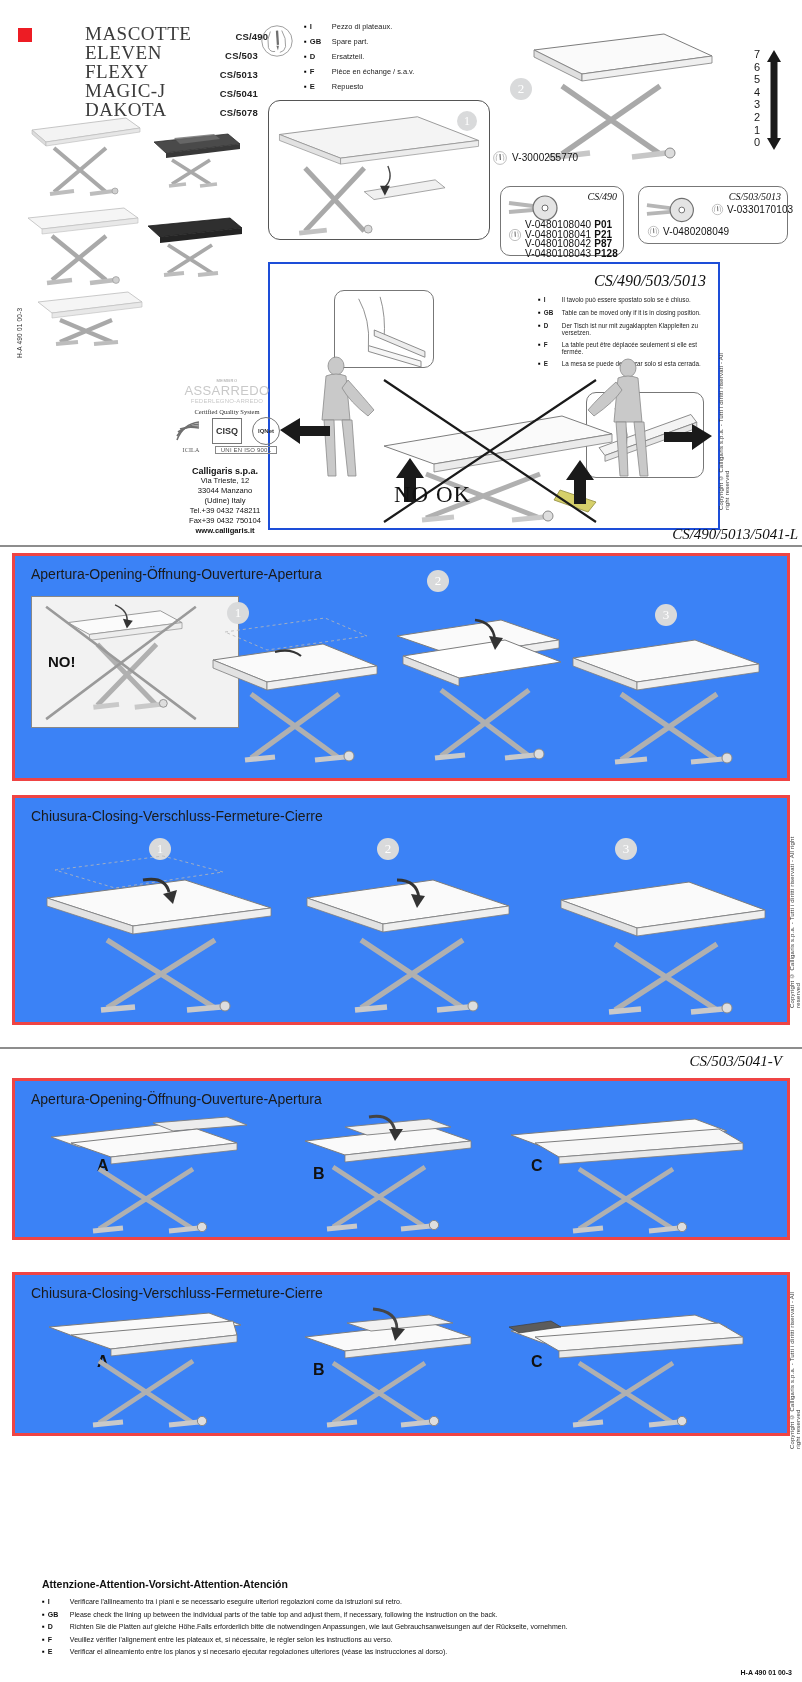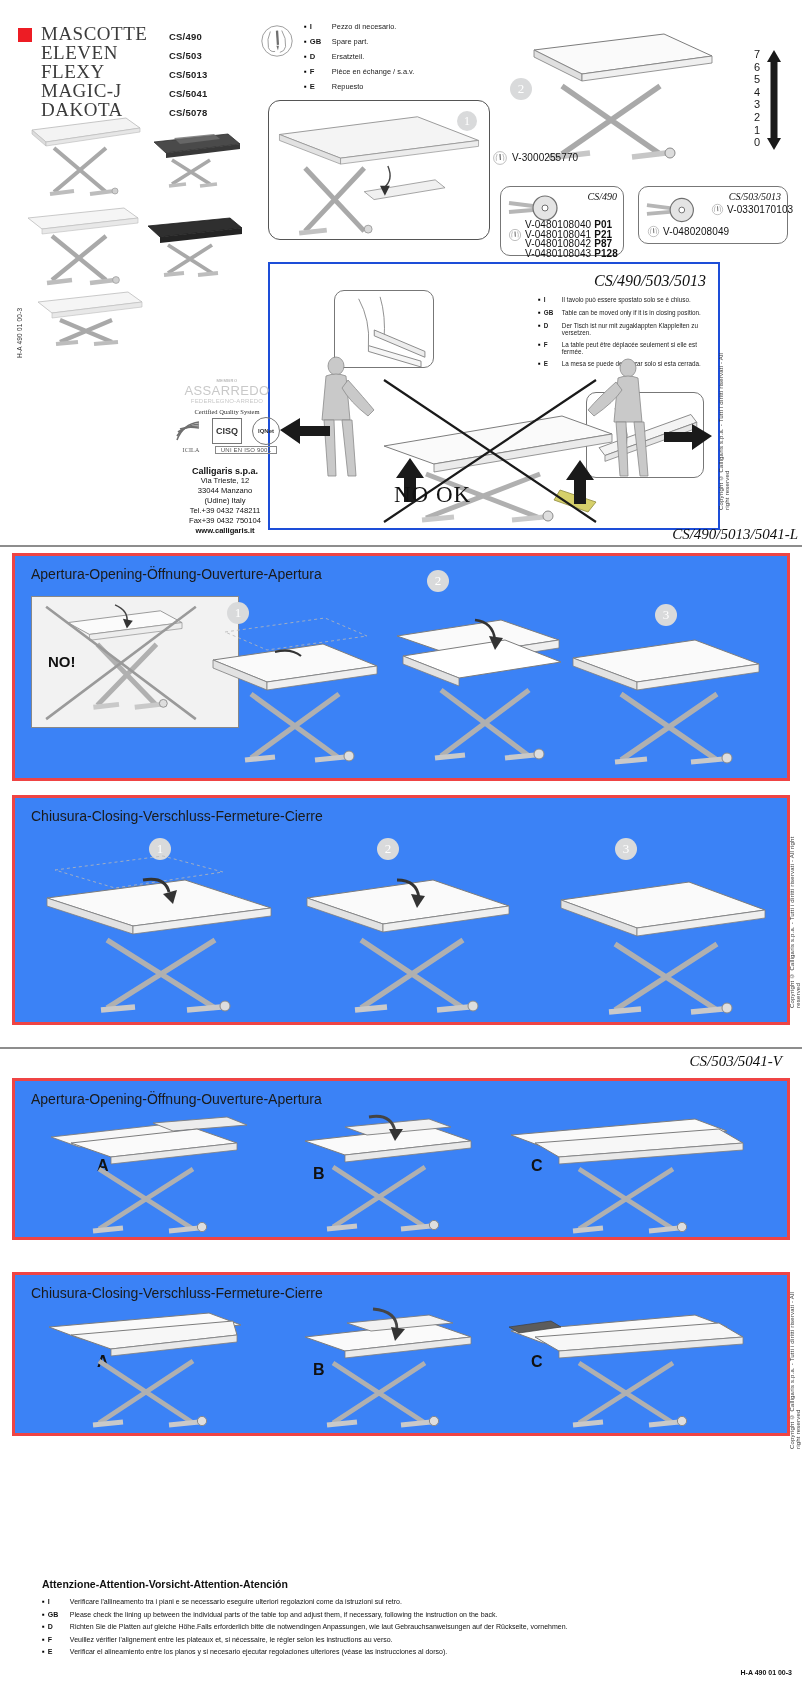--- a/index.html
+++ b/index.html
@@ -12,21 +12,21 @@
     position: relative;
     overflow: hidden;
   }
   .page { position: relative; width: 802px; height: 1682px; }
 
   
   .abs { position: absolute; }
 
   
   #model-block { left: 18px; top: 24px; width: 240px; }
-  .model-row { display: flex; align-items: baseline; height: 19px; }
+  .model-row { display: flex; align-items: baseline; height: 19px; gap: 44px; }
   .model-swatch {
     width: 14px; height: 14px; background: #ed1c24;
     margin-right: 9px; flex: 0 0 auto; position: relative; top: 2px;
   }
   .model-spacer { width: 23px; flex: 0 0 auto; }
   .model-name {
     font-family: "Liberation Serif", serif;
     font-size: 19px; letter-spacing: .5px; color: #3b3b3b;
     width: 128px; line-height: 19px;
   }
@@ -179,21 +179,21 @@
       <circle cx="20" cy="20" r="16" fill="none" stroke="#9a9a9a" stroke-width="1"></circle>
       <path d="M13 10 Q9 18 11 27 Q13 32 18 31" fill="none" stroke="#9a9a9a" stroke-width="1"></path>
       <path d="M25 9 Q30 17 29 26 Q28 31 23 32" fill="none" stroke="#9a9a9a" stroke-width="1"></path>
       <path d="M20 9 L21 24" stroke="#6f6f6f" stroke-width="2.4"></path>
       <path d="M19.4 25 L22 25 L21 30 Z" fill="#6f6f6f"></path>
     </svg>
     <div class="legend-list">
       <div class="legend-row">
         <span class="legend-bullet">▪</span>
         <span class="legend-lang">I</span>
-        <span class="legend-txt">Pezzo di necesario.</span>
+        <span class="legend-txt">Pezzo di plateaux.</span>
       </div>
       <div class="legend-row">
         <span class="legend-bullet">▪</span>
         <span class="legend-lang">GB</span>
         <span class="legend-txt">Spare part.</span>
       </div>
       <div class="legend-row">
         <span class="legend-bullet">▪</span>
         <span class="legend-lang">D</span>
         <span class="legend-txt">Ersatzteil.</span>

